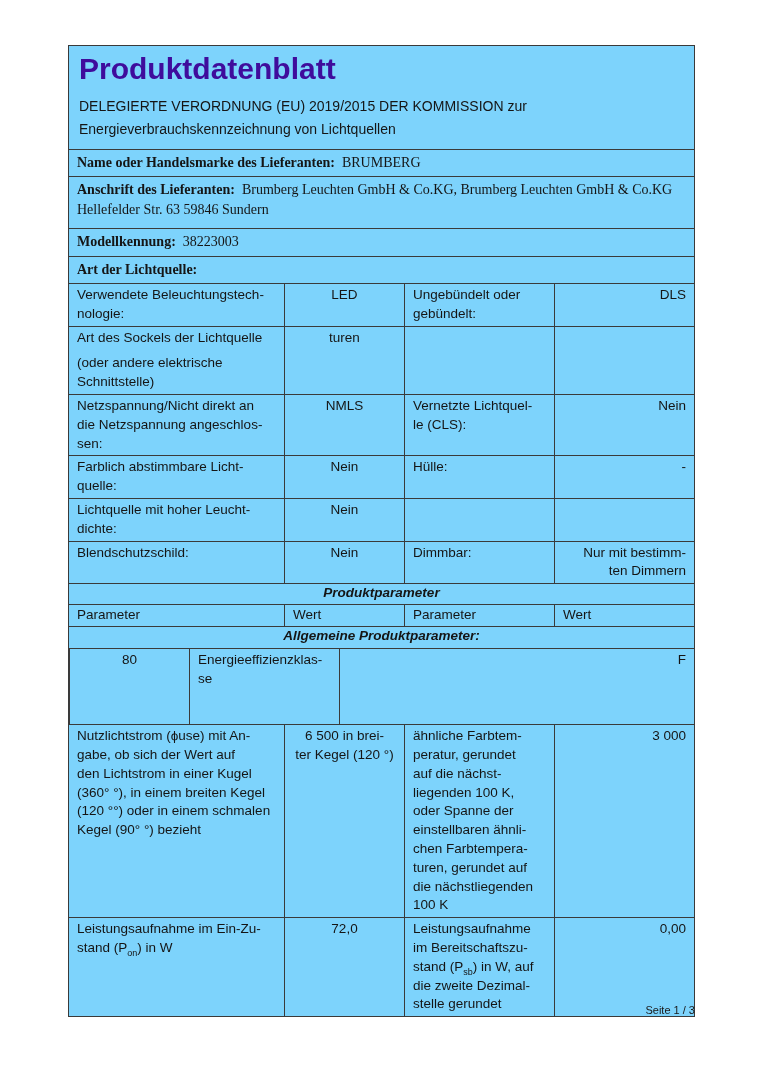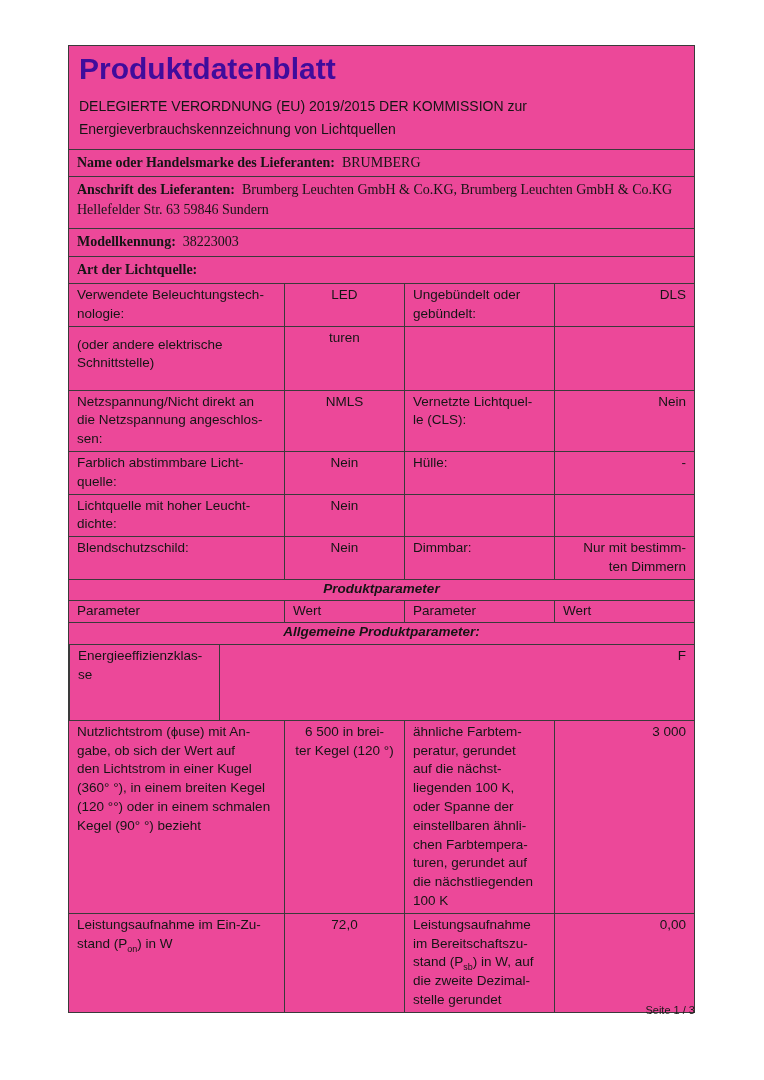--- a/index.html
+++ b/index.html
@@ -12,21 +12,21 @@
     color: #151515;
     overflow: hidden;
   }
   .doc-table {
     position: absolute;
     left: 68px;
     top: 45px;
     width: 627px;
     border: 1.5px solid #3a3a3a;
     box-sizing: border-box;
-    background: #ec4899;
+    background: #7dd3fc;
   }
   .trow { display: flex; align-items: stretch; border-top: 1.5px solid #3a3a3a; box-sizing: border-box; }
   .trow:first-child { border-top: none; }
   .c { box-sizing: border-box; padding: 2px 8px; font-size: 13.5px; line-height: 18.8px; }
   .c1 { width: 215px; }
   .c2 { width: 120px; border-left: 1px solid #3a3a3a; text-align: center; }
   .c3 { width: 150px; border-left: 1px solid #3a3a3a; }
   .c4 { flex: 1; border-left: 1px solid #3a3a3a; text-align: right; }
   .full { flex: 1; }
   .ml { white-space: pre-line; }
@@ -90,20 +90,21 @@
       <div class="c c1 ml">Verwendete Beleuchtungstech-
 nologie:</div>
       <div class="c c2">LED</div>
       <div class="c c3 ml">Ungebündelt oder
 gebündelt:</div>
       <div class="c c4">DLS</div>
     </div>
 
     <div class="trow" style="min-height:64px">
       <div class="c c1">
+        <div>Art des Sockels der Lichtquelle</div>
         <div class="ml para2">(oder andere elektrische
 Schnittstelle)</div>
       </div>
       <div class="c c2">turen</div>
       <div class="c c3"></div>
       <div class="c c4"></div>
     </div>
 
     <div class="trow" style="min-height:59px">
       <div class="c c1 ml">Netzspannung/Nicht direkt an
@@ -148,20 +149,21 @@
       <div class="c c2" style="padding-top:1px;padding-bottom:1px;text-align:left">Wert</div>
       <div class="c c3" style="padding-top:1px;padding-bottom:1px">Parameter</div>
       <div class="c c4" style="padding-top:1px;padding-bottom:1px;text-align:left">Wert</div>
     </div>
 
     <div class="trow" style="min-height:22px">
       <div class="c full center bold" style="padding-top:0;padding-bottom:0">Allgemeine Produktparameter:</div>
     </div>
 
     <div class="trow" style="min-height:76px">
+      <div class="c c2">80</div>
       <div class="c c3 ml">Energieeffizienzklas-
 se</div>
       <div class="c c4">F</div>
     </div>
 
     <div class="trow" style="min-height:188px">
       <div class="c c1 ml">Nutzlichtstrom (ϕuse) mit An-
 gabe, ob sich der Wert auf
 den Lichtstrom in einer Kugel
 (360° °), in einem breiten Kegel

